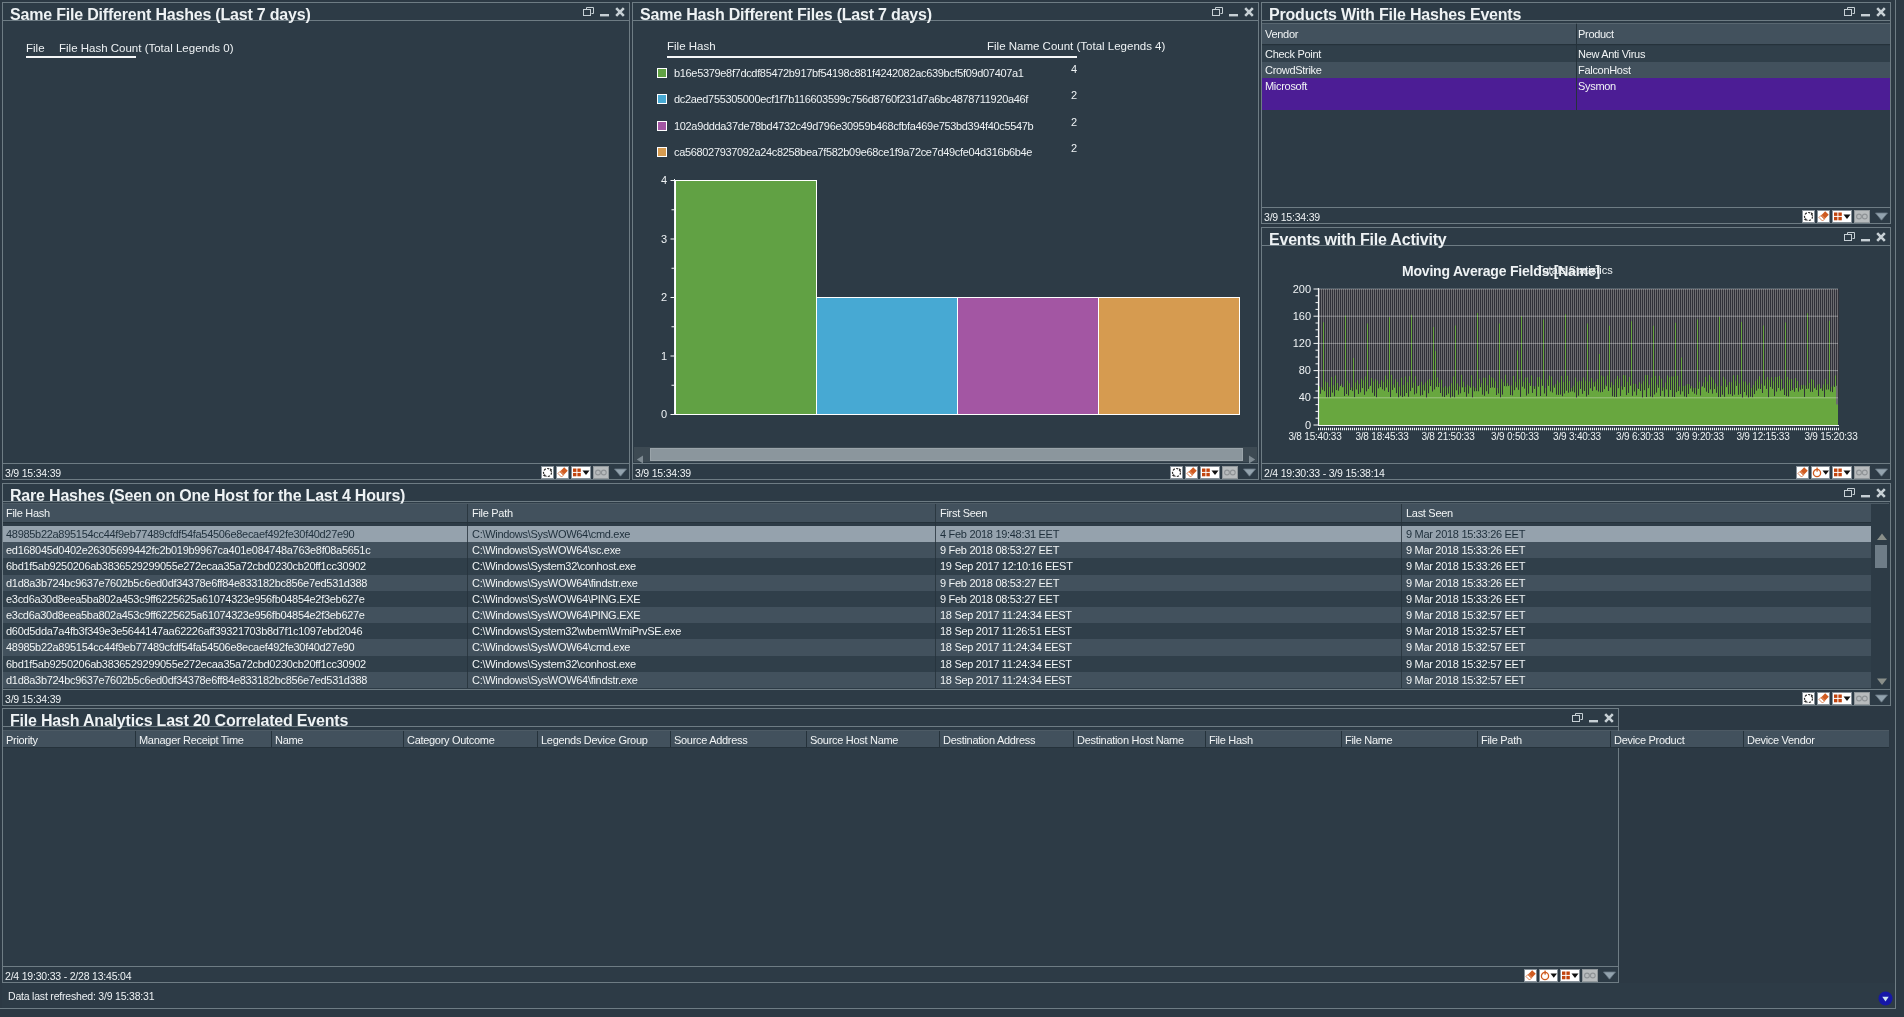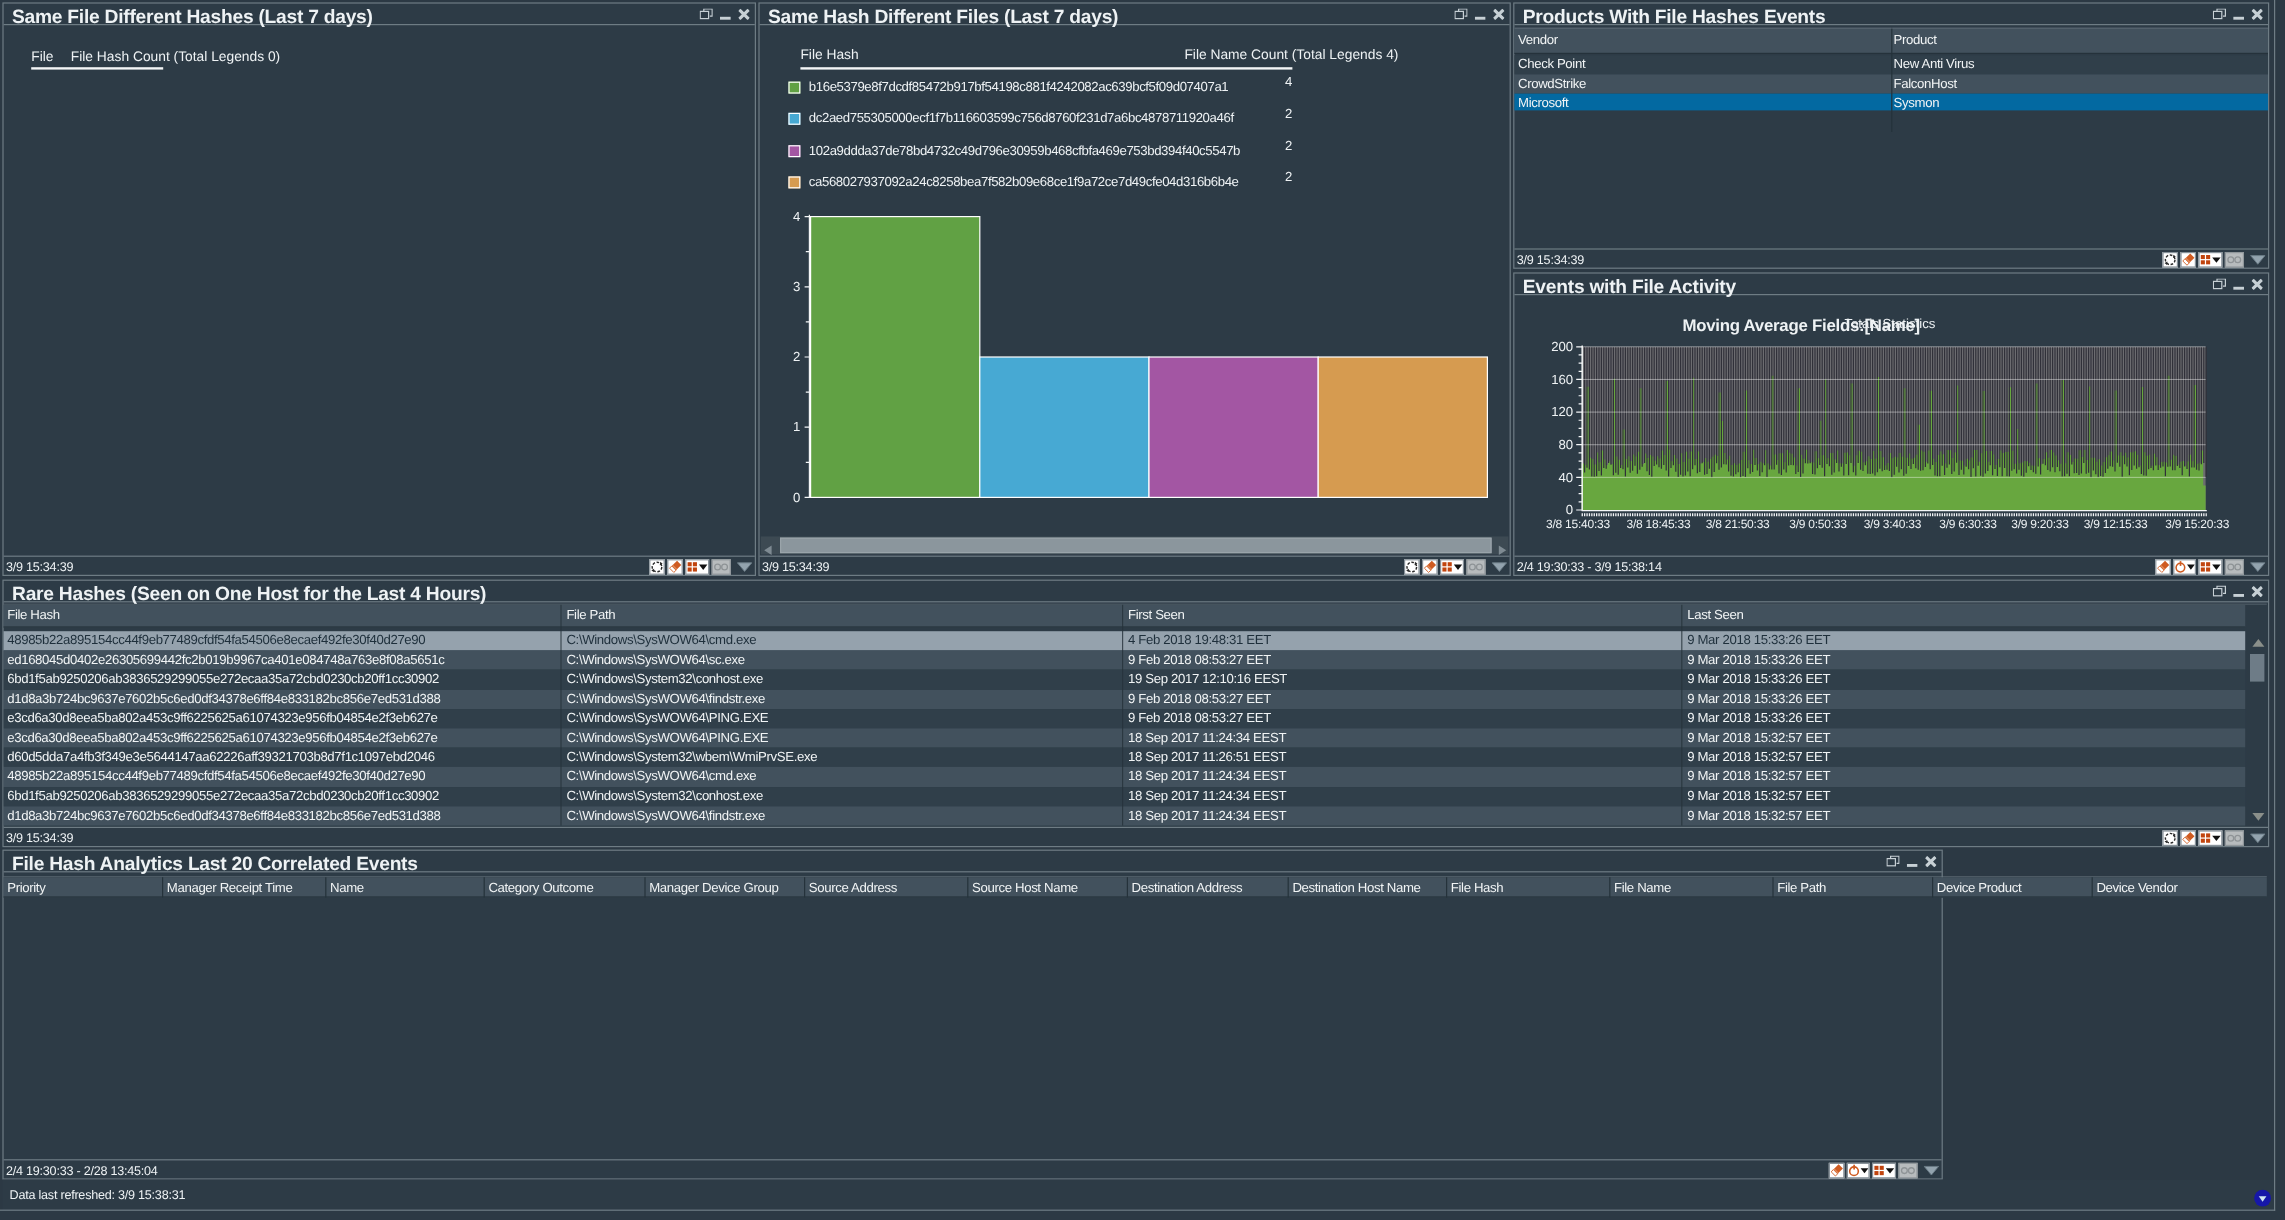--- a/index.html
+++ b/index.html
@@ -210,21 +210,21 @@
         <span class="ct" style="left:316px;top:5px">Product</span>
       </div>
 <div class="abs" style="left:0;top:42.5px;width:628px;height:16.2px;background:#303f4a">
         <span class="ct" style="left:3px;top:2px">Check Point</span>
         <span class="ct" style="left:316px;top:2px">New Anti Virus</span>
       </div>
 <div class="abs" style="left:0;top:58.7px;width:628px;height:16.2px;background:#42515d">
         <span class="ct" style="left:3px;top:2px">CrowdStrike</span>
         <span class="ct" style="left:316px;top:2px">FalconHost</span>
       </div>
-<div class="abs" style="left:0;top:74.9px;width:628px;height:14px;background:#0369a1">
+<div class="abs" style="left:0;top:74.9px;width:628px;height:32px;background:#4c1d95">
         <span class="ct" style="left:3px;top:2px">Microsoft</span>
         <span class="ct" style="left:316px;top:2px">Sysmon</span>
       </div>
 <div class="abs" style="left:313.5px;top:20px;width:1px;height:87px;background:#25323b"></div>
 <div class="abs" style="left:0;top:19.5px;width:628px;height:1px;background:#6e7c84;opacity:.5"></div>
 <div class="sb">
         <span class="st">3/9 15:34:39</span>
         <span class="si">
           <span class="ib" style="width:13px">
             <svg width="11" height="11">
@@ -506,21 +506,21 @@
             <path d="M1.2 1.2 L8.8 8.8 M8.8 1.2 L1.2 8.8" stroke="#c7d0d5" stroke-width="1"></path>
           </svg>
 </span>
       </div>
 <div class="abs" style="left:0;top:21px;width:1886px;height:1px;background:#6e7c84;opacity:.5"></div>
 <div class="abs" style="left:0;top:22px;width:1886px;height:17px;background:#42515d;border-bottom:1px solid #25323b">
         <span class="ct" style="left:3px;top:3px">Priority</span>
         <span class="ct" style="left:136px;top:3px">Manager Receipt Time</span>
         <span class="ct" style="left:272px;top:3px">Name</span>
         <span class="ct" style="left:404px;top:3px">Category Outcome</span>
-        <span class="ct" style="left:538px;top:3px">Manager Device Group</span>
+        <span class="ct" style="left:538px;top:3px">Legends Device Group</span>
         <span class="ct" style="left:671px;top:3px">Source Address</span>
         <span class="ct" style="left:807px;top:3px">Source Host Name</span>
         <span class="ct" style="left:940px;top:3px">Destination Address</span>
         <span class="ct" style="left:1074px;top:3px">Destination Host Name</span>
         <span class="ct" style="left:1206px;top:3px">File Hash</span>
         <span class="ct" style="left:1342px;top:3px">File Name</span>
         <span class="ct" style="left:1478px;top:3px">File Path</span>
         <span class="ct" style="left:1611px;top:3px">Device Product</span>
         <span class="ct" style="left:1744px;top:3px">Device Vendor</span>
       </div>

